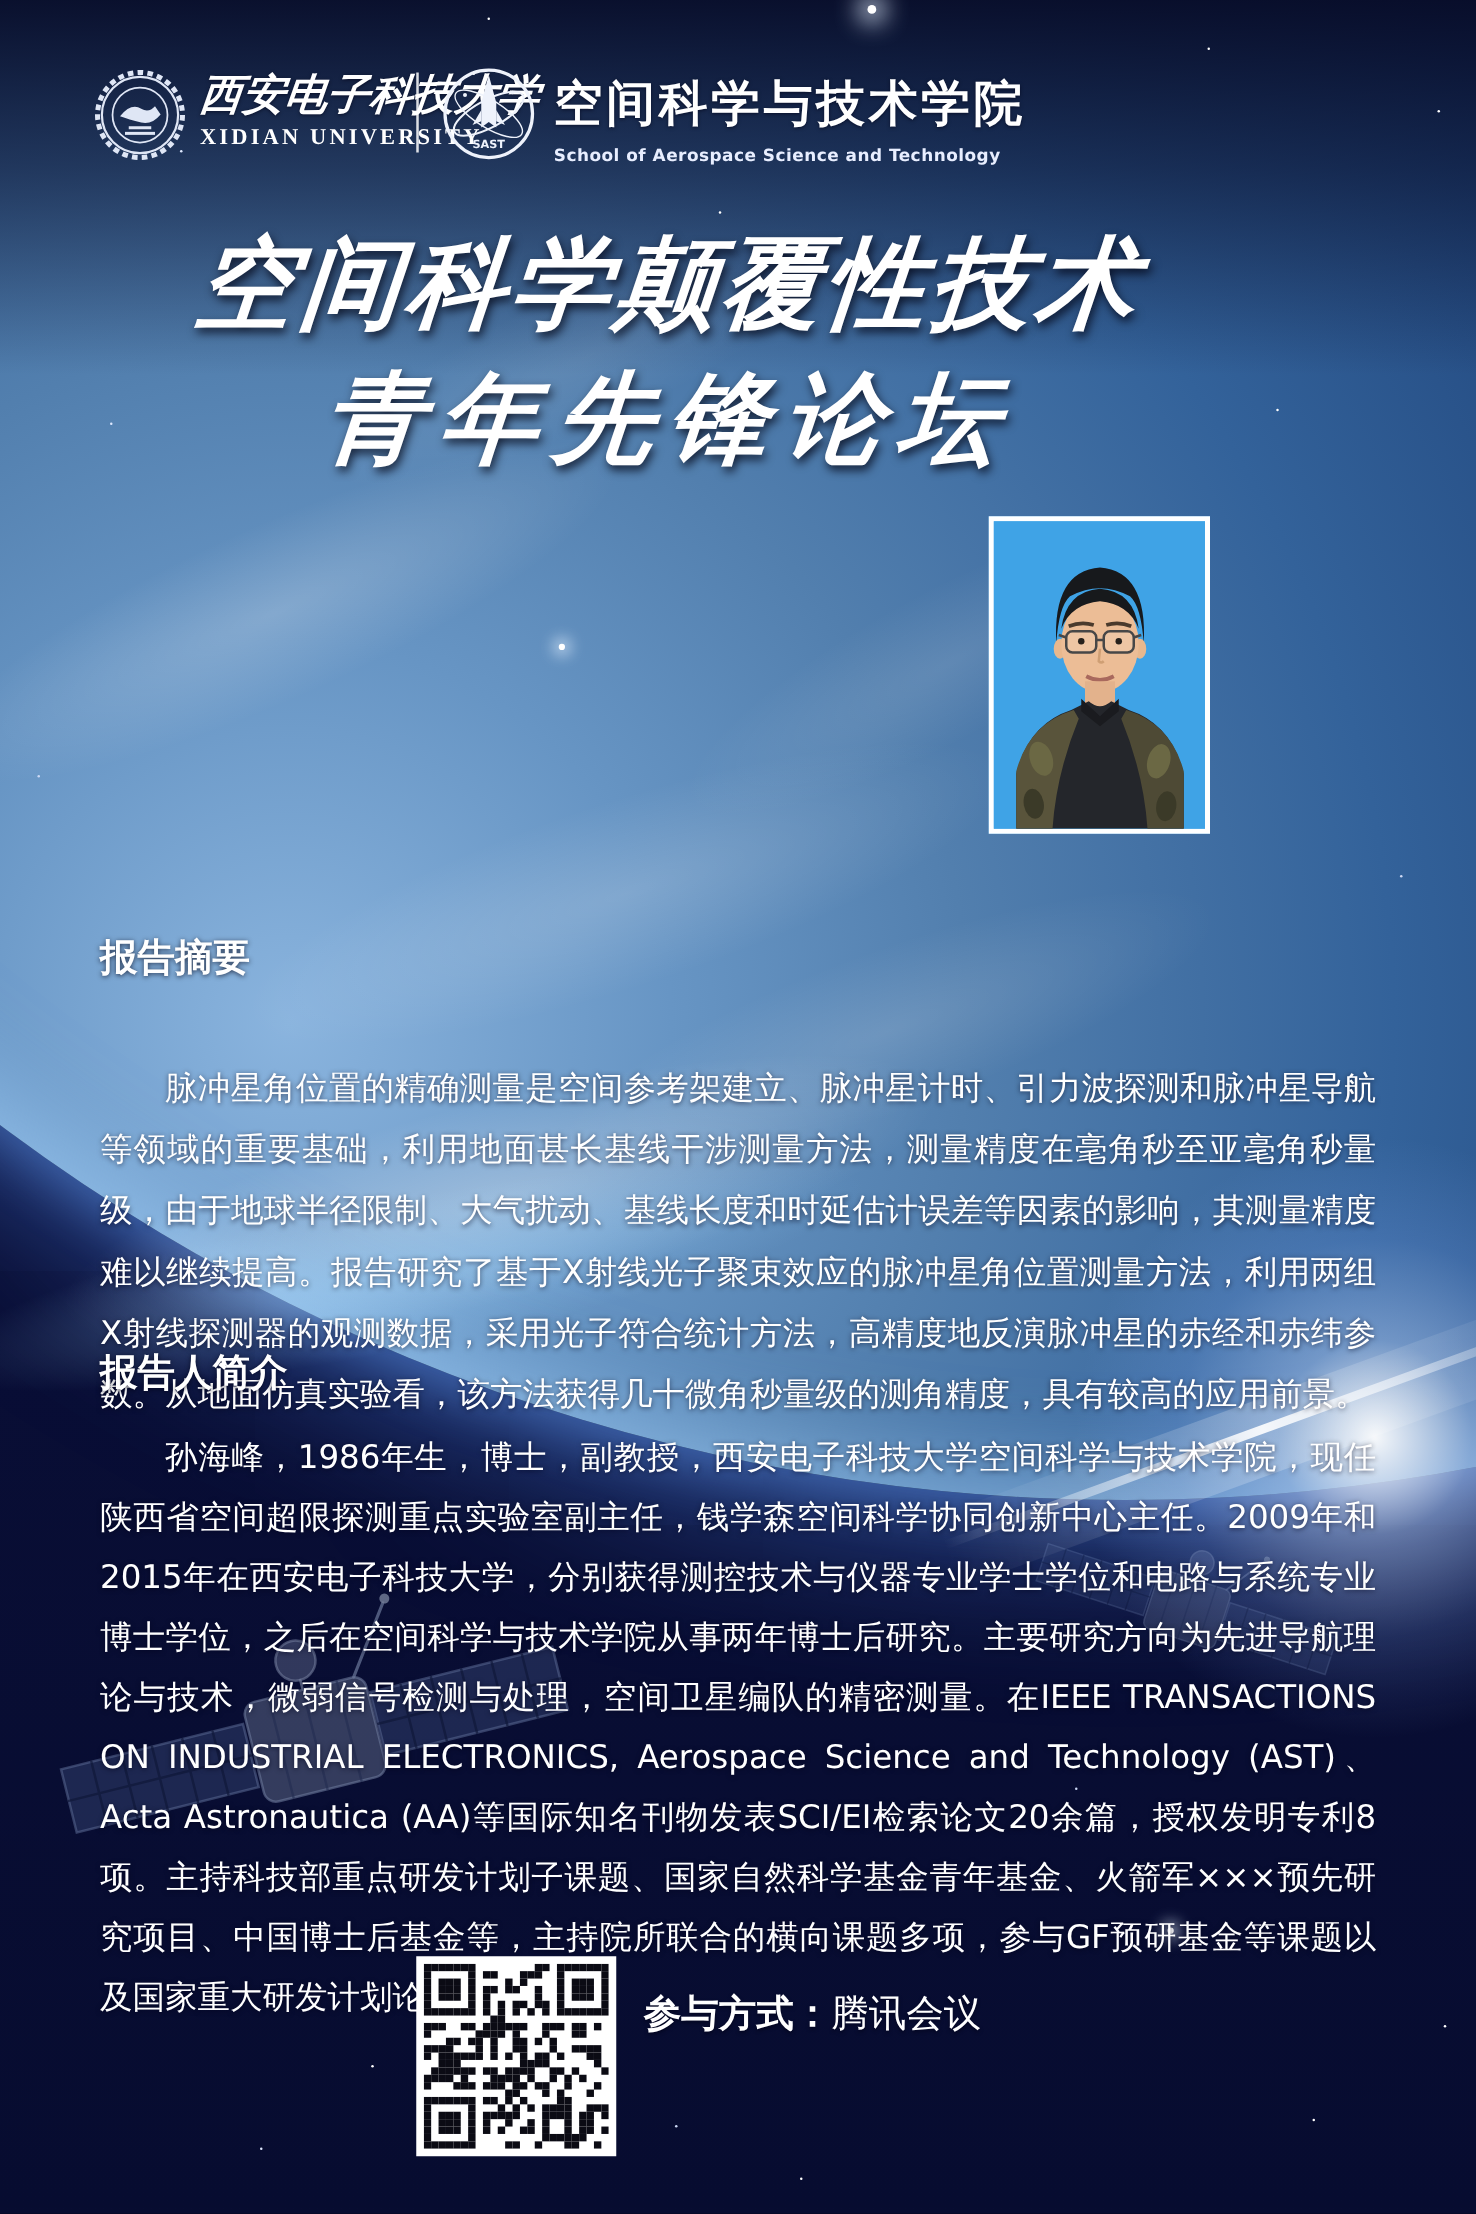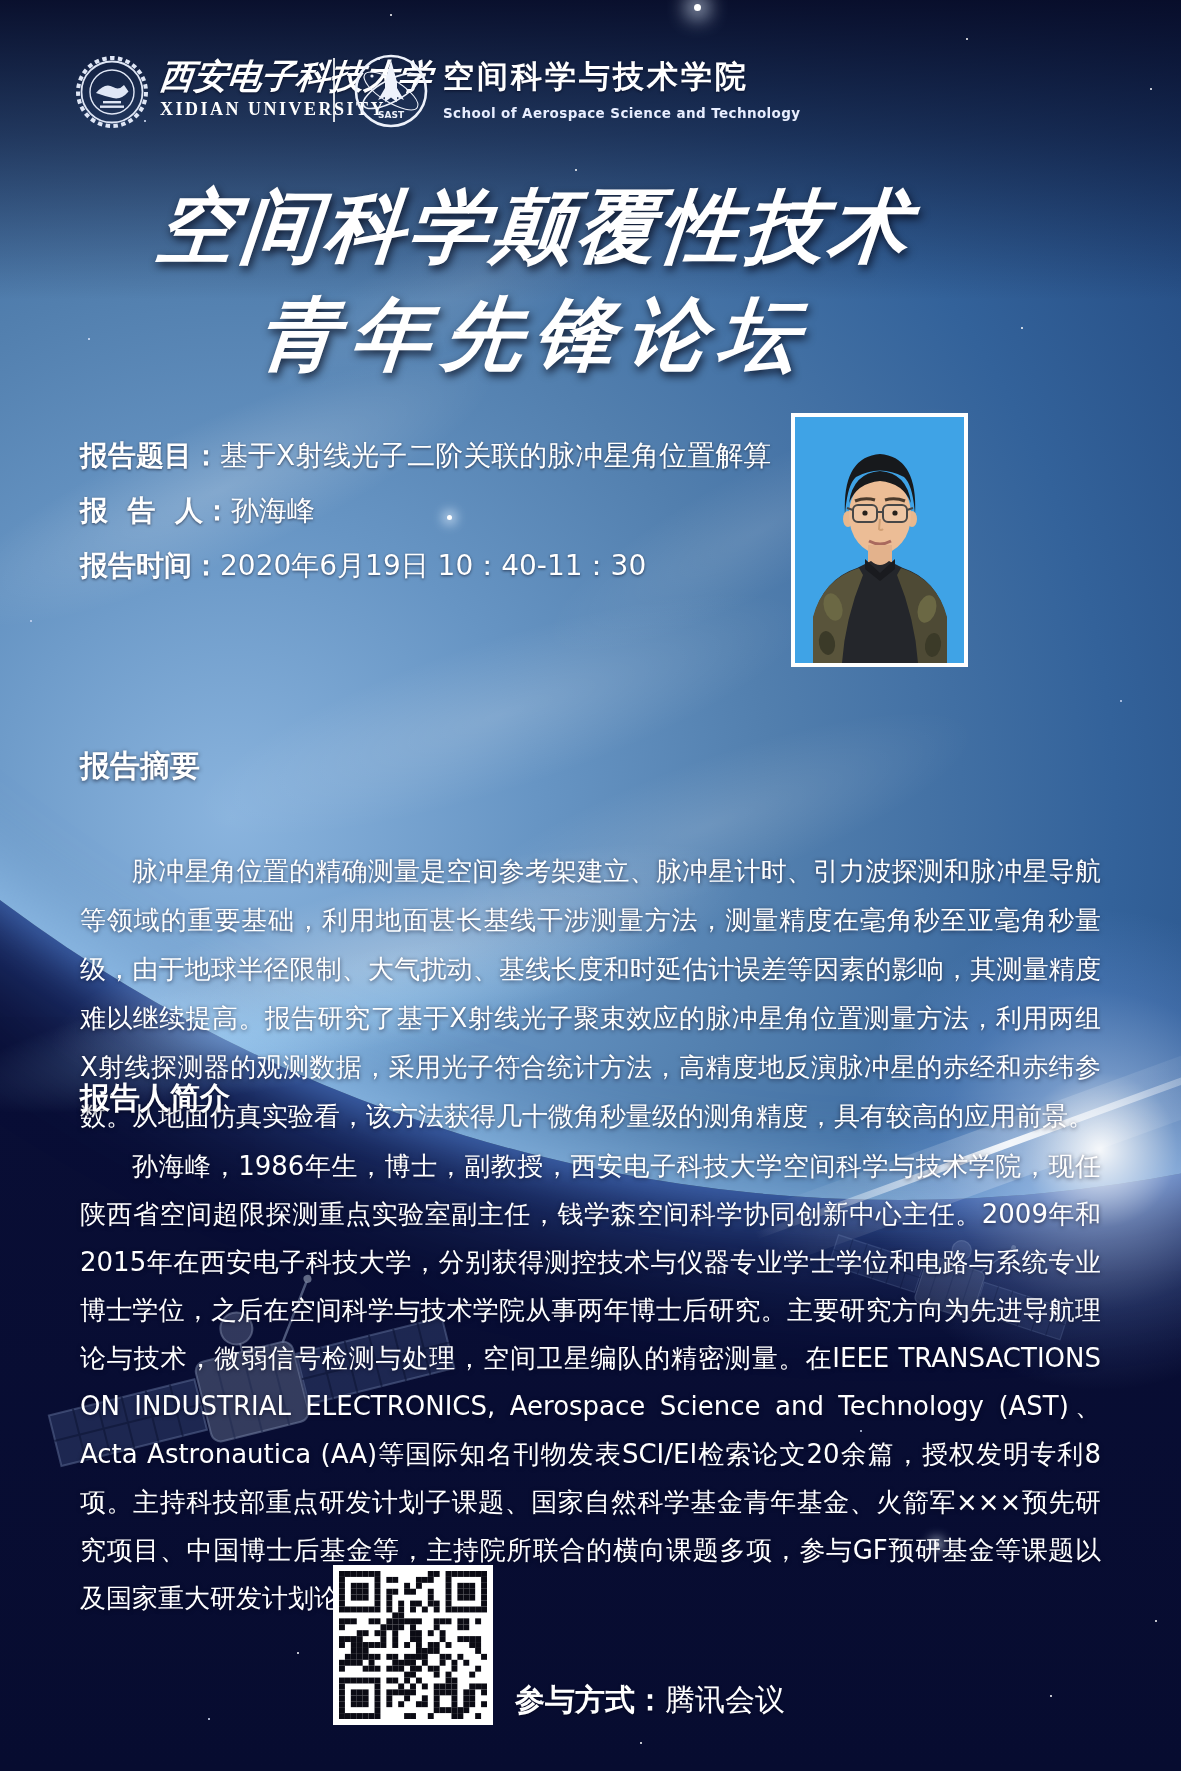--- a/index.html
+++ b/index.html
@@ -43,21 +43,21 @@
   .masthead{position:absolute;left:0;top:54px;width:1181px;height:80px;z-index:10;}
   .seal{position:absolute;left:74px;top:0;}
   .uni-names{position:absolute;left:160px;top:4px;}
   .uni-zh{font-family:"DejaVu Serif","Liberation Serif",serif;font-style:italic;font-weight:700;
     font-size:34px;line-height:36px;transform:skewX(-6deg);text-shadow:0 1px 3px rgba(0,0,20,.6);}
   .uni-en{font-family:"Liberation Serif","DejaVu Serif",serif;font-size:18px;letter-spacing:2.5px;
     font-weight:700;margin-top:5px;}
   .hdr-divider{position:absolute;left:333px;top:4px;width:2px;height:64px;background:rgba(255,255,255,.85);}
   .sast{position:absolute;left:352px;top:-2px;}
   .school-names{position:absolute;left:443px;top:2px;}
-  .school-zh{font-size:31px;font-weight:700;letter-spacing:3px;text-shadow:0 1px 3px rgba(0,0,20,.6);}
+  .school-zh{font-size:39px;font-weight:700;letter-spacing:3px;text-shadow:0 1px 3px rgba(0,0,20,.6);}
   .school-en{font-size:13.5px;font-weight:700;margin-top:7px;letter-spacing:.4px;color:#e8eeff;}
   
   .main-title{position:absolute;left:85px;top:176px;width:900px;text-align:center;z-index:10;
     font-family:"DejaVu Serif","Liberation Serif",serif;font-weight:700;font-style:italic;
     text-shadow:2px 4px 8px rgba(0,0,15,.75);}
   .title-l1{font-size:80px;line-height:100px;letter-spacing:4px;transform:skewX(-5deg);}
   .title-l2{font-size:80px;line-height:100px;letter-spacing:12px;margin-top:8px;transform:skewX(-5deg);}
   
   .info{position:absolute;left:80px;top:428px;z-index:10;font-size:28px;}
   .info-row{height:55px;display:flex;align-items:center;text-shadow:0 1px 3px rgba(0,0,20,.6);}
@@ -72,21 +72,21 @@
     text-shadow:0 1px 4px rgba(0,0,20,.7);font-family:Liberation Serif, serif;}
   .h-abstract{top:746px;}
   .h-bio{top:1078px;}
   .para{position:absolute;left:80px;width:1021px;z-index:10;font-size:26px;line-height:49px;
     text-align:justify;text-indent:2em;text-shadow:0 1px 4px rgba(0,0,25,.65);word-break:break-word;}
   .p-abstract{top:821px;}
   .p-bio{top:1116px;line-height:48px;}
   
   .qr-box{position:absolute;left:333px;top:1565px;width:160px;height:160px;z-index:10;
     background:#fff;padding:6px;box-sizing:border-box;}
-  .meet{position:absolute;left:515px;top:1671px;z-index:10;font-size:30px;}
+  .meet{position:absolute;left:515px;top:1582px;z-index:10;font-size:30px;}
   .meet-row{height:58px;display:flex;align-items:center;text-shadow:0 1px 3px rgba(0,0,20,.6);}
   .meet-label{font-weight:700;white-space:pre;}
   .meet-value{font-weight:400;white-space:pre;}
 </style>
 </head>
 <body>
 
 <div class="poster">
 
   <div class="earth"></div>
@@ -155,34 +155,20 @@
       <div class="school-zh">空间科学与技术学院</div>
       <div class="school-en">School of Aerospace Science and Technology</div>
     </div>
   </div>
 
   <div class="main-title">
     <div class="title-l1">空间科学颠覆性技术</div>
     <div class="title-l2">青年先锋论坛</div>
   </div>
 
-  <div class="info">
-    <div class="info-row">
-      <span class="info-label">报告题目：</span>
-        <span class="info-value">基于X射线光子二阶关联的脉冲星角位置解算</span>
-    </div>
-    <div class="info-row">
-      <span class="info-label">报  告  人：</span>
-        <span class="info-value">孙海峰</span>
-    </div>
-    <div class="info-row">
-      <span class="info-label">报告时间：</span>
-        <span class="info-value">2020年6月19日 10：40-11：30</span>
-    </div>
-  </div>
 
   <div class="photo">
     <svg width="169" height="246" viewBox="0 0 169 246">
       <rect width="169" height="246" fill="#3fa3e6"></rect>
       <path d="M50,98 Q47,40 85,37 Q123,40 120,98 Q118,68 109,60 Q85,47 61,60 Q52,68 50,98 Z" fill="#17191c"></path>
       <ellipse cx="53" cy="102" rx="5" ry="8" fill="#e8b88e"></ellipse>
       <ellipse cx="117" cy="102" rx="5" ry="8" fill="#e8b88e"></ellipse>
       <ellipse cx="85" cy="98" rx="31" ry="39" fill="#ecbd96"></ellipse>
       <path d="M54,86 Q58,56 85,54 Q112,56 116,86 Q108,66 85,64 Q62,66 54,86 Z" fill="#17191c"></path>
       <path d="M60,84 Q70,80 80,83" stroke="#4a3a2c" stroke-width="3" fill="none"></path>

